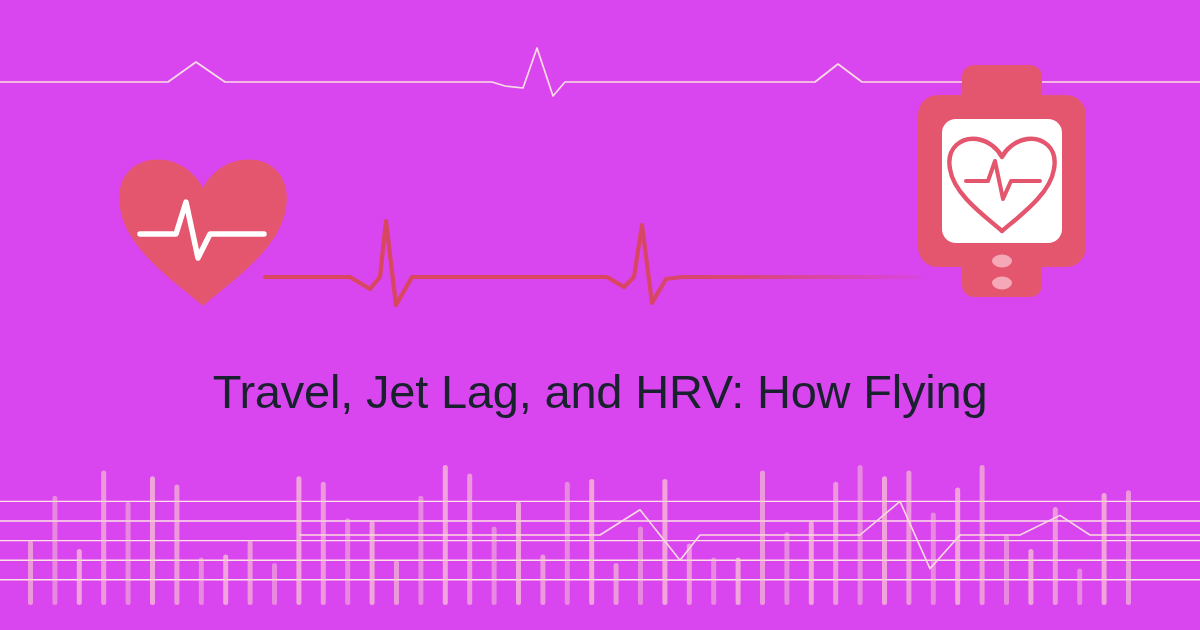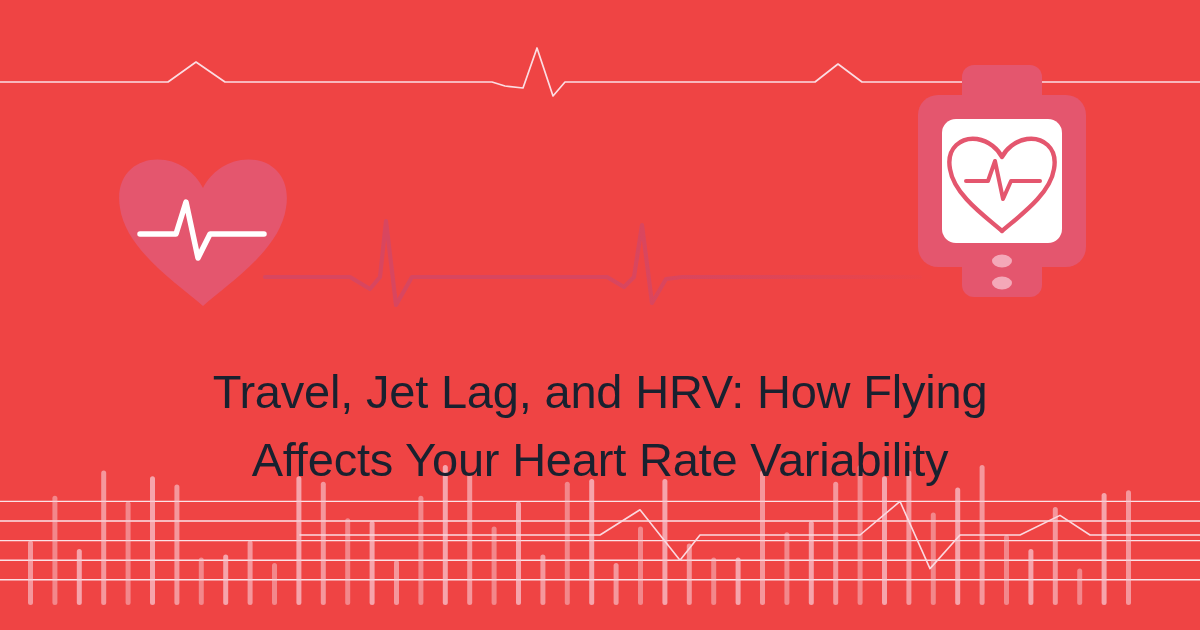--- a/index.html
+++ b/index.html
@@ -5,21 +5,21 @@
 <style>
   * { margin:0; padding:0; box-sizing:border-box; }
   html, body {
     width:1200px; height:630px;
     overflow:hidden;
     font-family:"Liberation Sans", sans-serif;
   }
   #stage {
     position:relative;
     width:1200px; height:630px;
-    background:#ef4444;
+    background:#d946ef;
     overflow:hidden;
   }
 
   
   .layer {
     position:absolute;
     left:0; top:0;
     width:1200px; height:630px;
     pointer-events:none;
   }
@@ -199,17 +199,16 @@
           <ellipse cx="84" cy="218" rx="10" ry="6.5" fill="#f4a8b8"></ellipse>
         </svg>
       </div>
 
     </div>
   </div>
 
   <div class="layer" id="title-layer">
     <div id="title-block">
       <span class="title-line">Travel, Jet Lag, and HRV: How Flying</span>
-      <span class="title-line">Affects Your Heart Rate Variability</span>
     </div>
   </div>
 
 </div>
 
 </body></html>

